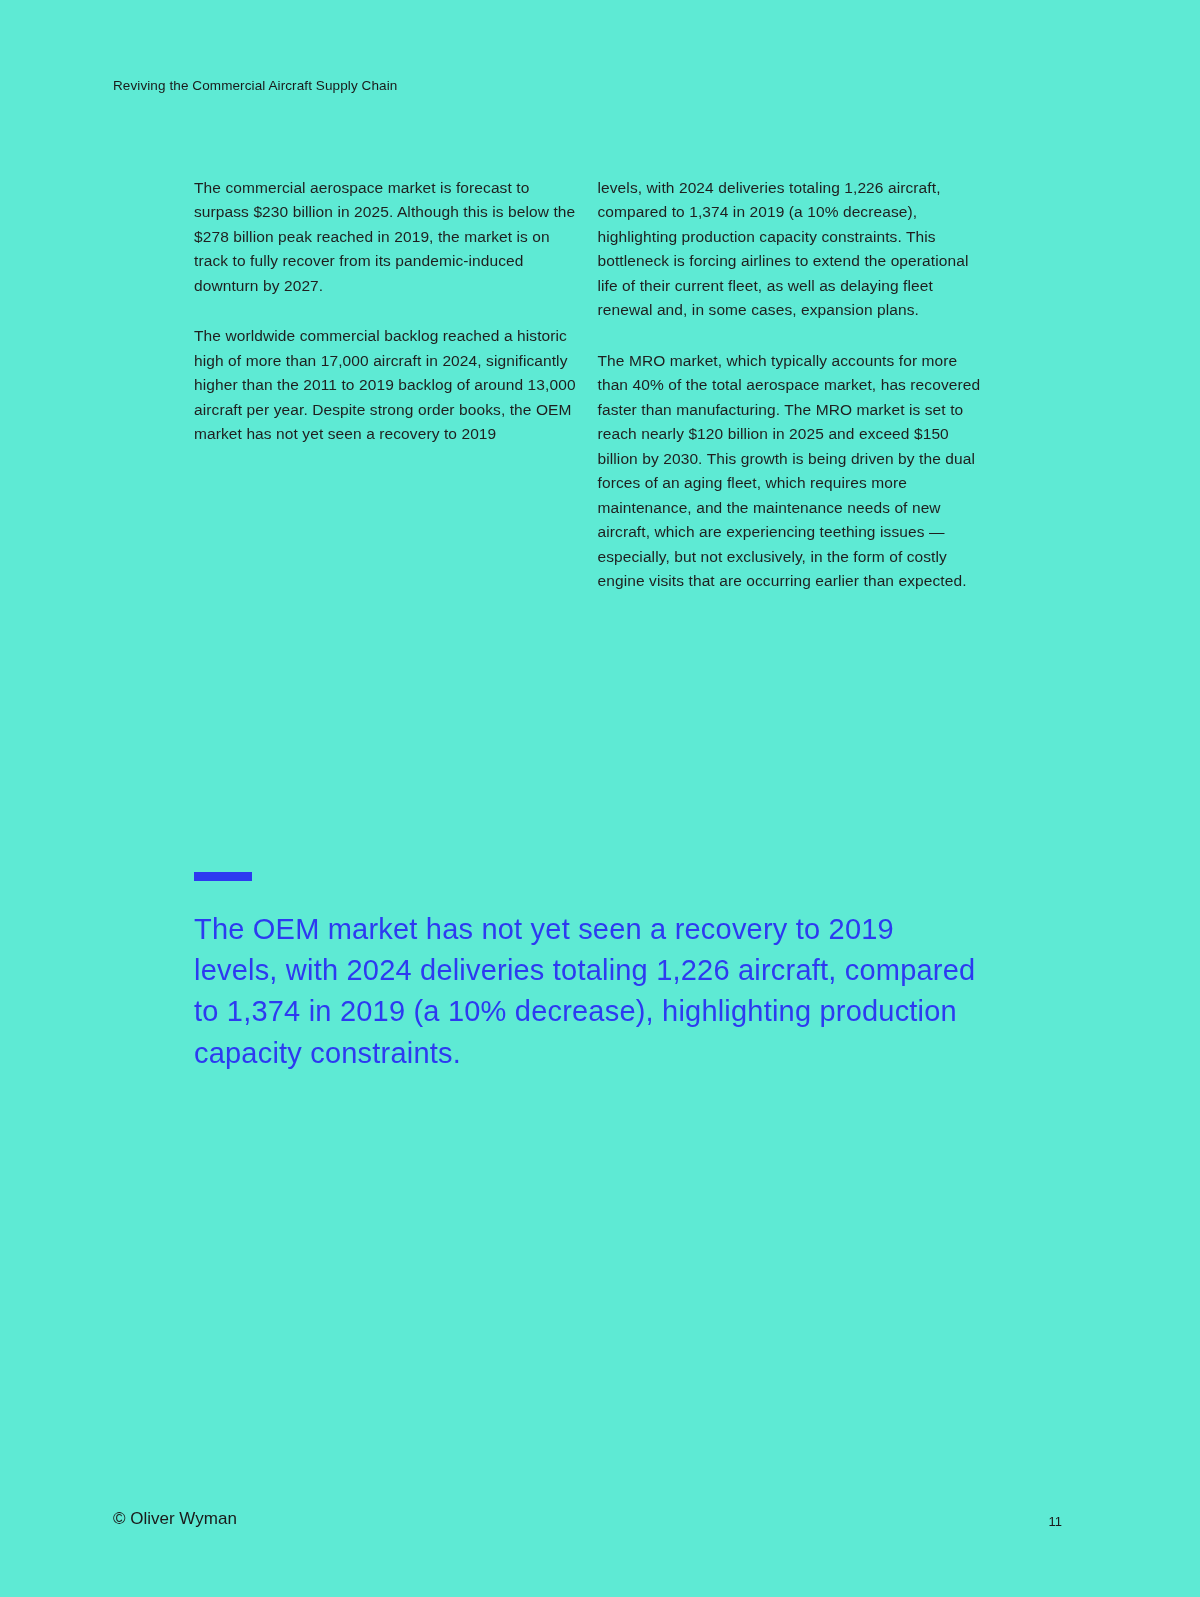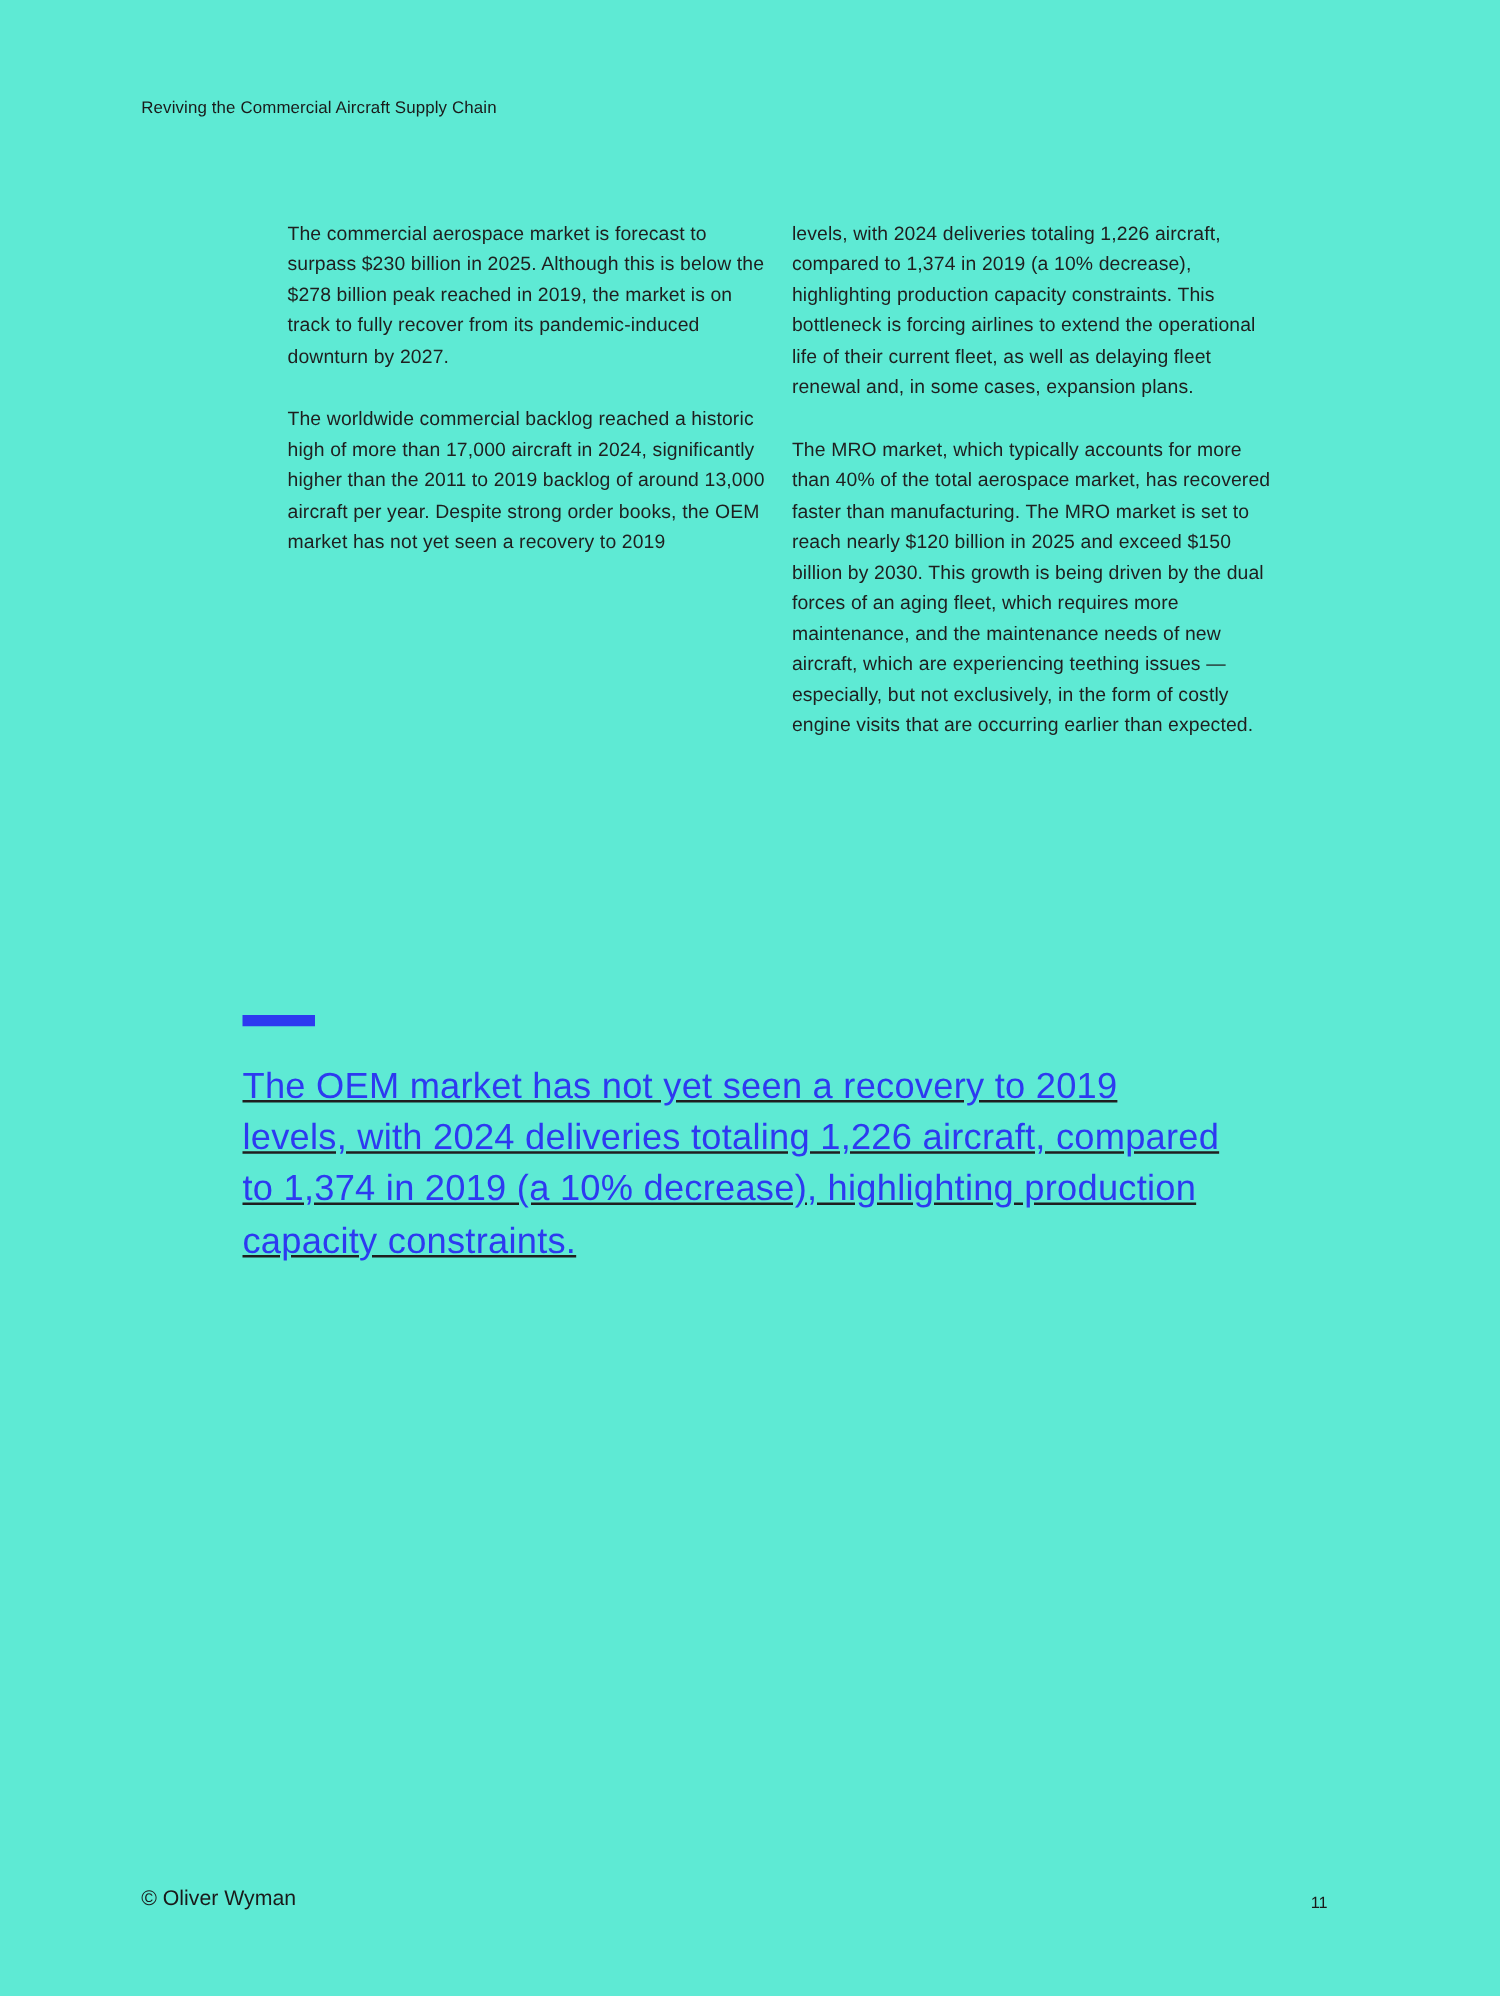--- a/index.html
+++ b/index.html
@@ -22,36 +22,34 @@
     letter-spacing: 0.1px;
     color: #1a1a1a;
   }
   .columns {
     position: absolute;
     top: 176px;
     left: 194px;
     width: 792px;
     display: flex;
     gap: 15px;
-    margin-left: 36px;
   }
   .column { flex: 1 1 0; }
   .column p {
     font-size: 15.5px;
     line-height: 1.58;
     margin-bottom: 26px;
     color: #1f1f1f;
     letter-spacing: 0.1px;
   }
   .pull-quote {
     position: absolute;
-    top: 812px;
+    top: 872px;
     left: 194px;
     width: 790px;
-    text-decoration: underline;
   }
   .pull-quote .dash {
     width: 58px;
     height: 9px;
     background: #2d3af0;
     margin-bottom: 28px;
   }
   .pull-quote .quote-text {
     font-size: 29px;
     line-height: 1.42;

